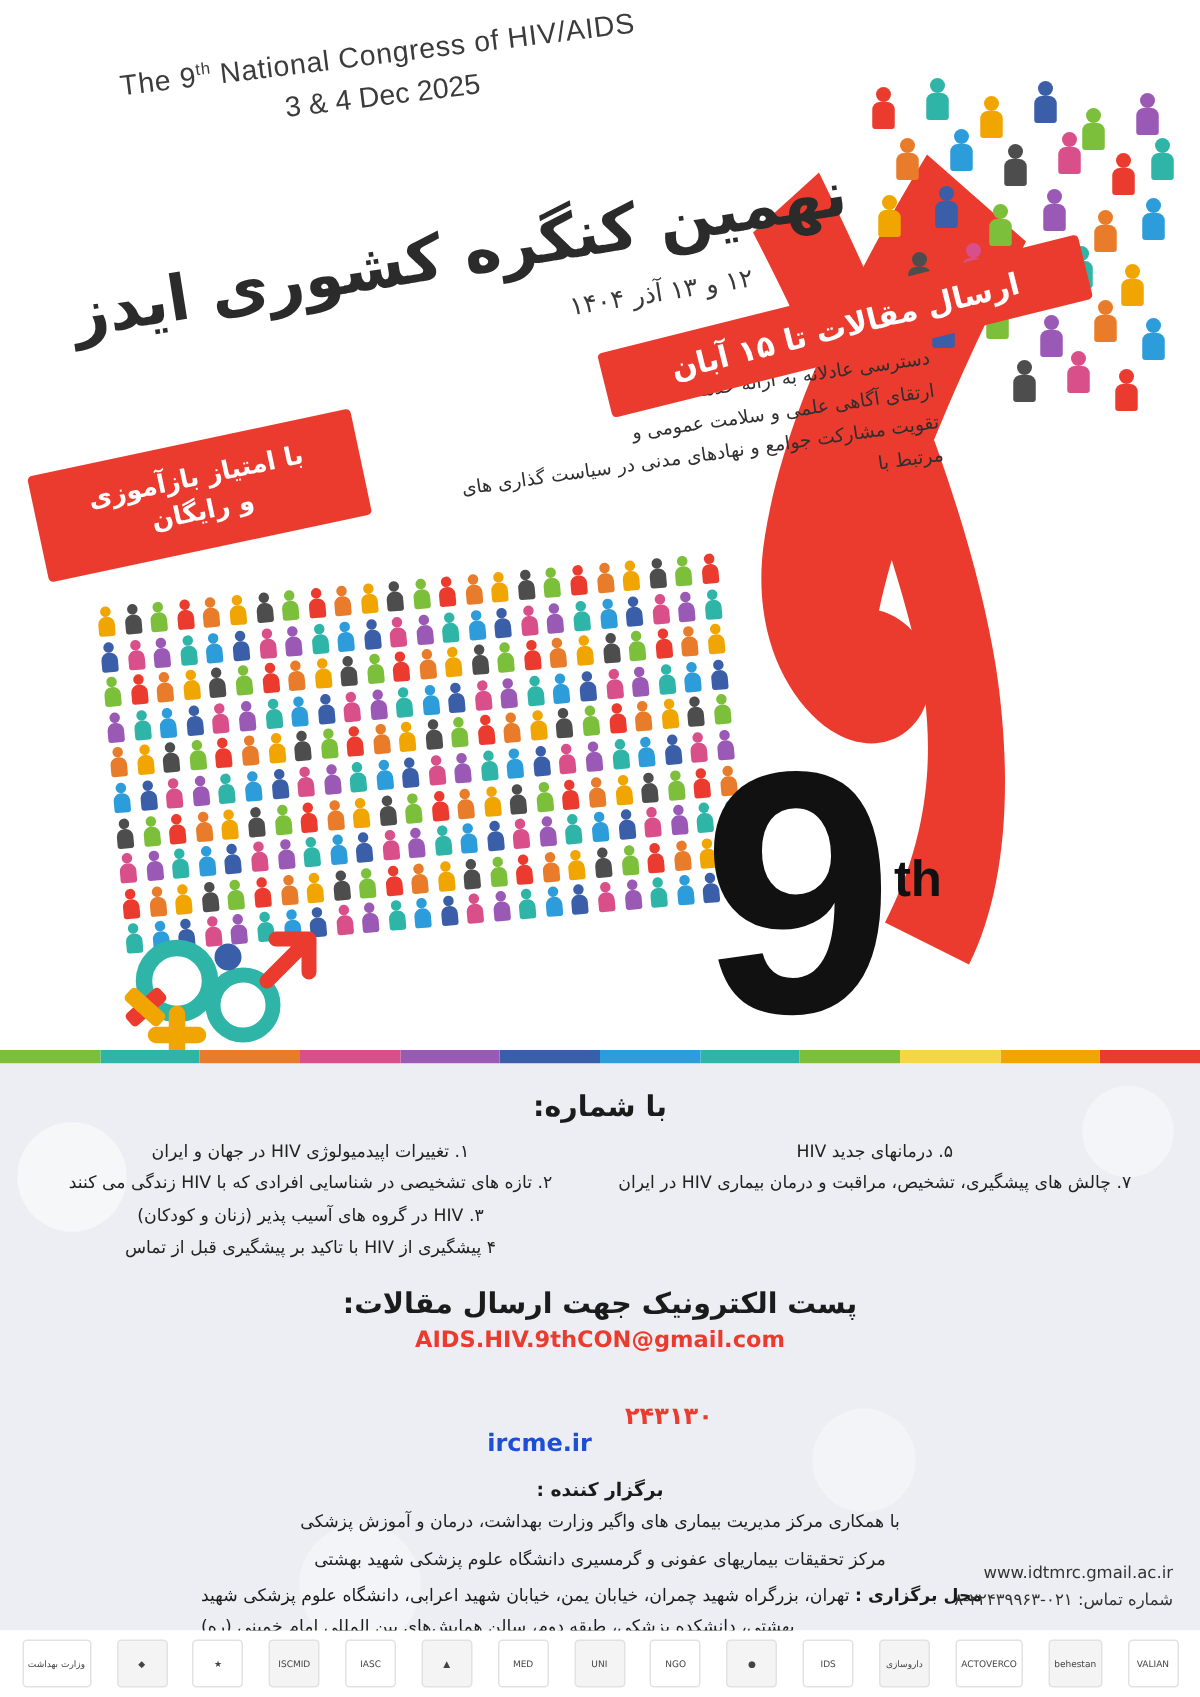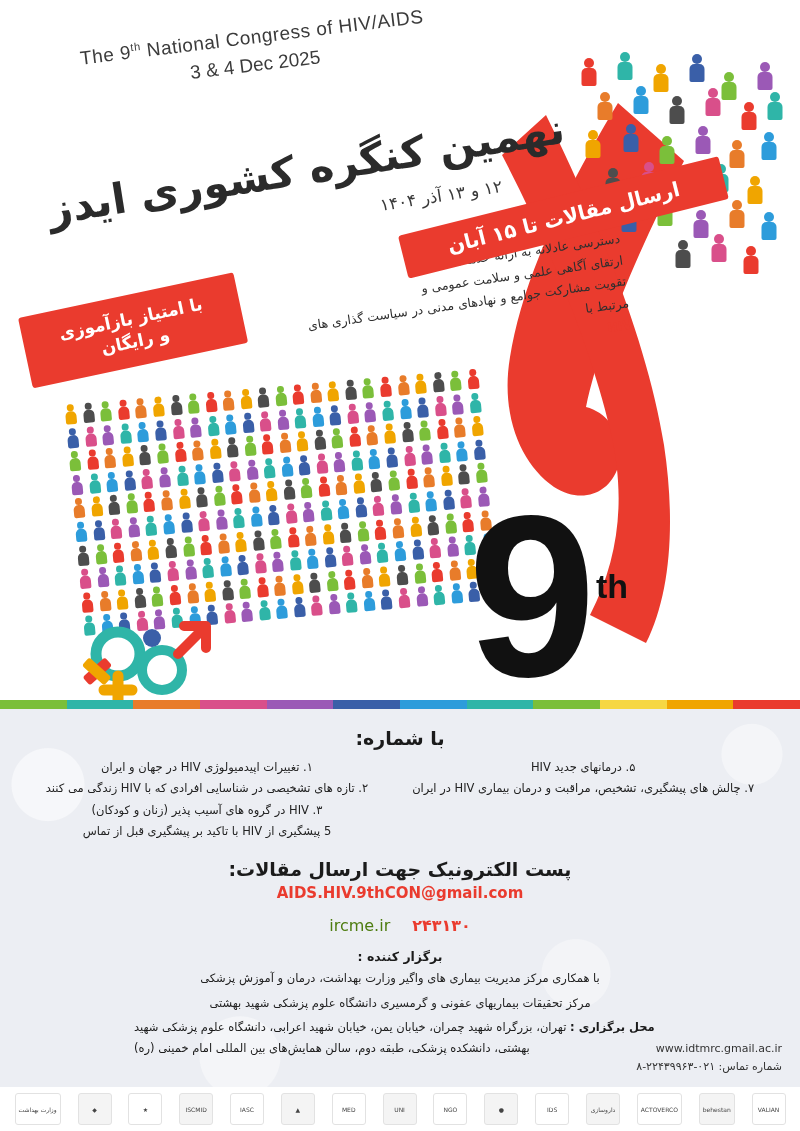--- a/index.html
+++ b/index.html
@@ -123,21 +123,21 @@
   .axes-title{text-align:center;font-size:19px;font-weight:bold;color:#1b1b1b;margin:6px 0 8px;}
   .axes{display:flex;justify-content:center;gap:44px;font-size:11.5px;color:#222;line-height:1.85;}
   .axes ul{list-style:none;margin:0;padding:0;text-align:center;}
 
   .email-title{text-align:center;font-size:19px;font-weight:bold;color:#1b1b1b;margin:16px 0 4px;}
   .email-val{text-align:center;font-size:15px;font-weight:bold;color:#ea3b2e;direction:ltr;}
 
   .reglink{display:flex;justify-content:center;align-items:center;gap:22px;margin-top:14px;}
   .reglink .lbl{font-size:17px;font-weight:bold;color:#1b1b1b;}
   .reglink .code{font-size:16px;font-weight:bold;color:#ea3b2e;}
-  .reglink .site{font-size:16px;font-weight:normal;color:#4d7c0f;direction:ltr;}
+  .reglink .site{font-size:16px;font-weight:bold;color:#1d4ed8;direction:ltr;margin-top:36px;}
 
   .org-title{text-align:center;font-size:12.5px;font-weight:bold;color:#1b1b1b;margin-top:14px;}
   .org-line{text-align:center;font-size:11.5px;color:#222;margin-top:5px;line-height:1.7;}
 
   .venue{margin-top:4px;text-align:left;font-size:11.5px;color:#1b1b1b;line-height:1.8;padding:0 110px;}
   .venue b{font-weight:bold;}
 
   .contact{position:absolute;right:18px;bottom:10px;z-index:3;text-align:right;font-size:11px;color:#333;line-height:1.7;direction:ltr;}
 
   
@@ -1312,21 +1312,21 @@
       <div class="axes-title">با شماره:</div>
       <div class="axes">
         <ul>
           <li>۵. درمانهای جدید HIV</li>
           <li>۷. چالش های پیشگیری، تشخیص، مراقبت و درمان بیماری HIV در ایران</li>
         </ul>
         <ul>
           <li>۱. تغییرات اپیدمیولوژی HIV در جهان و ایران</li>
           <li>۲. تازه های تشخیصی در شناسایی افرادی که با HIV زندگی می کنند</li>
           <li>۳. HIV در گروه های آسیب پذیر (زنان و کودکان)</li>
-          <li>5 پیشگیری از HIV با تاکید بر پیشگیری قبل از تماس</li>
+          <li>۴ پیشگیری از HIV با تاکید بر پیشگیری قبل از تماس</li>
         </ul>
       </div>
 
       <div class="email-title">پست الکترونیک جهت ارسال مقالات:</div>
       <div class="email-val">AIDS.HIV.9thCON@gmail.com</div>
 
       <div class="reglink">
         <span class="code">۲۴۳۱۳۰</span>
         <span class="site">ircme.ir</span>
       </div>

